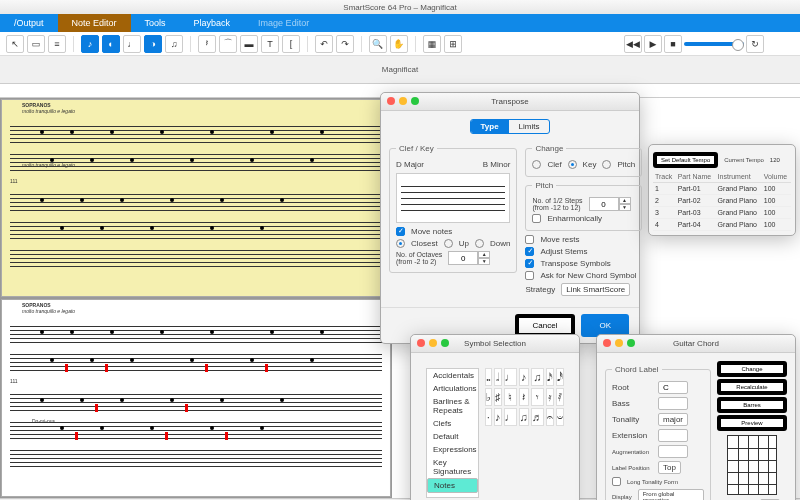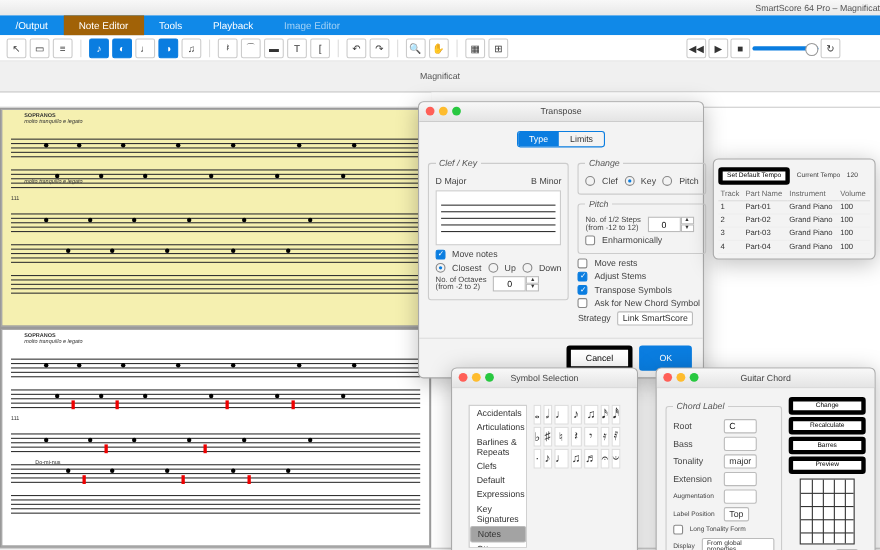--- a/index.html
+++ b/index.html
@@ -1,17 +1,17 @@
 <!DOCTYPE html>
 <html><head>
 <meta charset="utf-8">
 <style>
 * { box-sizing: border-box; margin: 0; padding: 0; font-family: -apple-system, Helvetica, Arial, sans-serif; }
 body { width: 800px; height: 500px; background: #f5f5f5; overflow: hidden; font-size: 9px; position: relative; }
-.titlebar { height: 14px; background: linear-gradient(#f8f8f8,#e8e8e8); display: flex; align-items: center; justify-content: flex-end; font-size: 8px; color: #555; }
+.titlebar { height: 14px; background: linear-gradient(#f8f8f8,#e8e8e8); display: flex; align-items: center; justify-content: center; font-size: 8px; color: #555; }
 .menubar { height: 18px; background: #1089e8; display: flex; align-items: stretch; }
 .menubar .tab { padding: 0 14px; color: #fff; font-size: 9px; display: flex; align-items: center; cursor: pointer; }
 .menubar .tab.active { background: #a16207; }
 .toolbar { height: 24px; background: #fff; border-bottom: 1px solid #ddd; display: flex; align-items: center; padding: 0 6px; gap: 3px; }
 .tbtn { width: 18px; height: 18px; border: 1px solid #ccc; background: #fff; border-radius: 2px; display: flex; align-items: center; justify-content: center; font-size: 9px; color: #333; cursor: pointer; }
 .tbtn.blue { background: #0a7de0; color: #fff; border-color: #0a7de0; }
 .tsep { width: 1px; height: 16px; background: #ddd; margin: 0 4px; }
 .playback { display: flex; align-items: center; gap: 2px; margin-left: auto; margin-right: 30px; }
 .slider { width: 60px; height: 4px; background: #0a7de0; border-radius: 2px; position: relative; }
 .slider::after { content:''; position:absolute; right:0; top:-3px; width:10px; height:10px; background:#fff; border:1px solid #999; border-radius:50%; }
@@ -29,50 +29,50 @@
 .redmk { position: absolute; width: 3px; height: 8px; background: #e00; top: 14px; }
 .lyric { font-size: 5px; color: #333; position: absolute; }
 .dialog { position: absolute; background: #f3f3f3; border: 1px solid #aaa; border-radius: 5px; box-shadow: 0 4px 20px rgba(0,0,0,.25); }
 .dlg-title { height: 18px; background: linear-gradient(#f8f8f8,#e4e4e4); border-bottom: 1px solid #ccc; display: flex; align-items: center; justify-content: center; font-size: 8px; color: #444; position: relative; border-radius: 5px 5px 0 0; }
 .traffic { position: absolute; left: 6px; top: 4px; display: flex; gap: 4px; }
 .traffic span { width: 8px; height: 8px; border-radius: 50%; display: block; }
 .tr-r { background: #ff5f57; } .tr-y { background: #febc2e; } .tr-g { background: #28c840; }
 .dlg-body { padding: 8px; font-size: 8px; color: #333; }
 .seg { display: inline-flex; border: 1px solid #0a7de0; border-radius: 3px; overflow: hidden; }
 .seg span { padding: 2px 10px; font-size: 8px; cursor: pointer; }
-.seg span.on { background: #0a7de0; color: #fff; }
+.seg span.on { background: #0a7de0; color: #fff; font-weight: bold; }
 .row { display: flex; align-items: center; gap: 6px; margin: 3px 0; }
 .lbl { font-size: 8px; color: #444; }
 .radio { width: 9px; height: 9px; border: 1px solid #888; border-radius: 50%; display: inline-block; position: relative; }
 .radio.on::after { content:''; position:absolute; inset:2px; background:#0a7de0; border-radius:50%; }
 .chk { width: 9px; height: 9px; border: 1px solid #888; border-radius: 2px; display: inline-block; position: relative; background:#fff; }
 .chk.on { background:#0a7de0; border-color:#0a7de0; }
 .chk.on::after { content:'✓'; color:#fff; font-size:7px; position:absolute; top:-1px; left:1px; }
 .stepper { display: flex; align-items: center; }
 .stepper input { width: 30px; height: 14px; border: 1px solid #bbb; font-size: 8px; text-align: center; }
 .stepper .arrows { display: flex; flex-direction: column; }
 .stepper .arrows span { width: 12px; height: 7px; border: 1px solid #bbb; background: #fff; font-size: 5px; text-align: center; line-height: 5px; cursor: pointer; }
 .btn { padding: 3px 14px; border-radius: 3px; border: 4px solid #000000; background: #fff; font-size: 8px; cursor: pointer; }
 .btn.primary { background: #0a7de0; color: #fff; border-color: #0a7de0; }
 .dlg-foot { display: flex; justify-content: flex-end; gap: 6px; padding: 6px 10px; border-top: 1px solid #ddd; }
 .sel { border: 1px solid #bbb; background: #fff; padding: 1px 4px; font-size: 8px; border-radius: 2px; }
 .panel-tbl { width: 100%; font-size: 7px; border-collapse: collapse; }
 .panel-tbl th { text-align: left; font-weight: normal; color: #666; padding: 2px; border-bottom: 1px solid #ddd; }
 .panel-tbl td { padding: 2px; border-bottom: 1px solid #eee; }
 .list { border: 1px solid #ccc; background: #fff; height: 130px; overflow: auto; }
 .list div { padding: 2px 6px; font-size: 8px; cursor: pointer; }
-.list div.sel { background: #a3a3a3; }
+.list div.sel { background: #5eead4; }
 .sym-grid { display: grid; grid-template-columns: repeat(7, 1fr); gap: 2px; }
 .sym-grid span { border: 1px solid #ddd; background: #fff; height: 18px; display:flex; align-items:center; justify-content:center; font-size: 11px; }
 .chord-grid { width: 50px; height: 60px; border: 1px solid #333; background: #fff; position: relative; }
 .chord-grid .fret { position:absolute; left:0; right:0; height:1px; background:#333; }
 .chord-grid .str { position:absolute; top:0; bottom:0; width:1px; background:#333; }
 .statusbar { height: 16px; background: #f0f0f0; border-top: 1px solid #ccc; display: flex; align-items: center; padding: 0 8px; font-size: 7px; color: #666; gap: 16px; }
 fieldset { border: 1px solid #ccc; border-radius: 3px; padding: 4px 6px; margin: 4px 0; }
-legend { font-size: 8px; color: #555; padding: 0 3px; font-style: italic; }
+legend { font-size: 8px; color: #555; padding: 0 3px; }
 </style>
 </head>
 <body>
 
 <div class="titlebar">
   <span>SmartScore 64 Pro – Magnificat</span>
 </div>
 
 <div class="menubar">
   <div class="tab">/Output</div>

